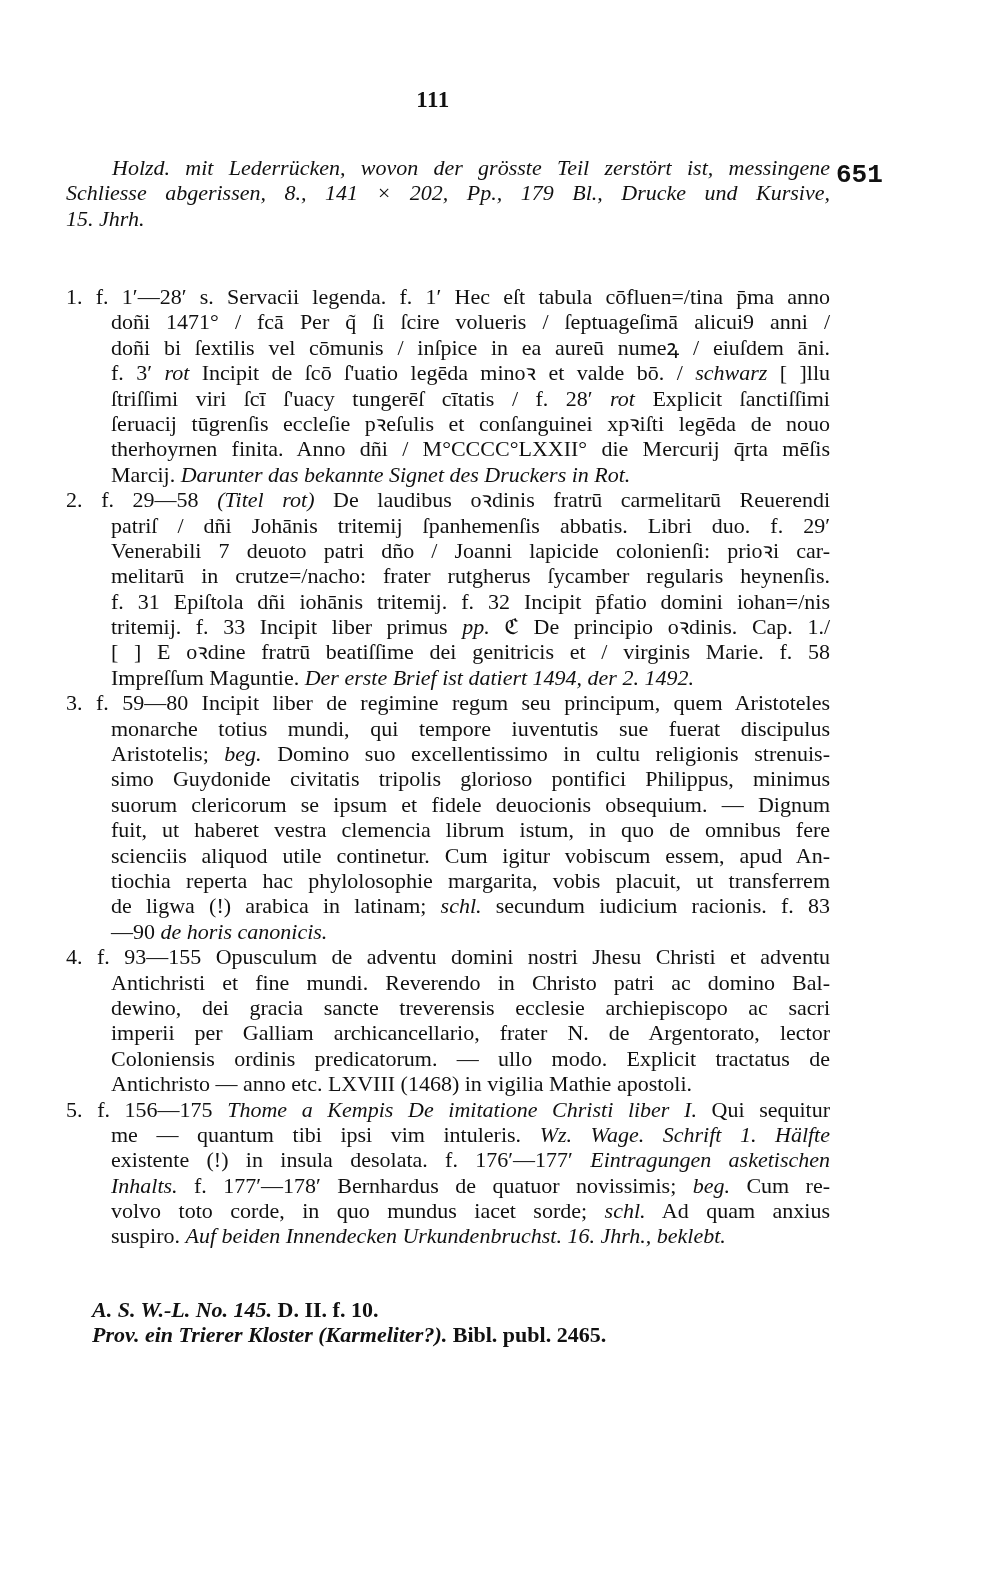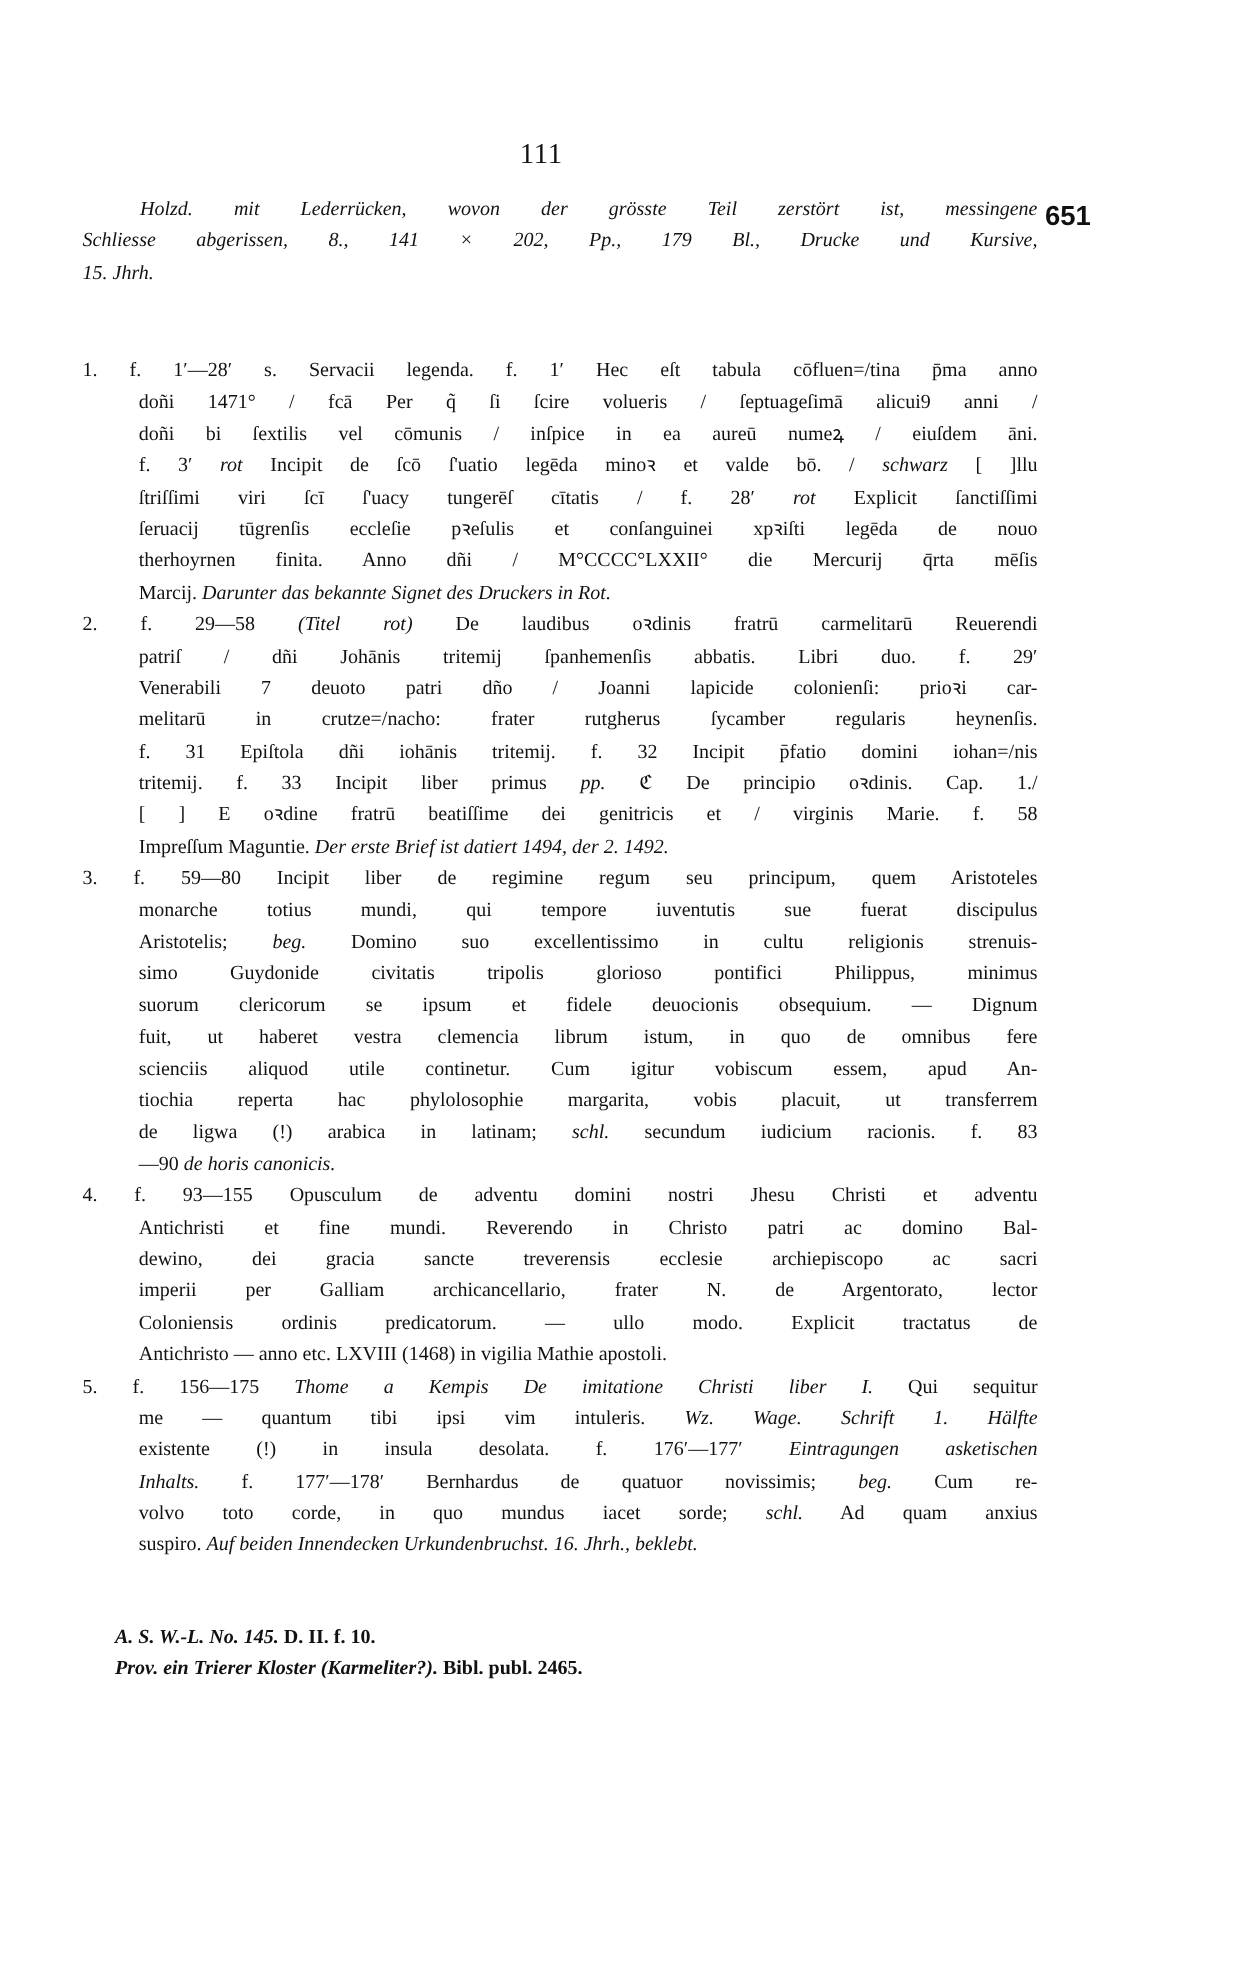--- a/index.html
+++ b/index.html
@@ -2,30 +2,30 @@
 <html><head>
 <meta charset="utf-8">
 <style>
   html, body { margin: 0; padding: 0; background: #ffffff; }
   body {
     width: 1000px; height: 1575px; position: relative; overflow: hidden;
     font-family: "Liberation Serif", "DejaVu Serif", serif;
     color: #111;
   }
   .page-number {
-    position: absolute; top: 110px; left: 0; width: 866px; text-align: center;
-    font-size: 23px; letter-spacing: 0.5px;
+    position: absolute; top: 87px; left: 0; width: 866px; text-align: center;
+    font-size: 23px; letter-spacing: 0.5px; font-weight: bold;
   }
   .margin-number {
     position: absolute; top: 160px; left: 836px;
-    font-size: 22px; font-weight: bold; font-family: Liberation Sans, sans-serif;
+    font-size: 26px; font-weight: bold; font-family: Liberation Mono, monospace;
   }
   .block {
     position: absolute; left: 66px; width: 764px;
-    font-size: 16px; line-height: 25.4px;
+    font-size: 22px; line-height: 25.4px;
   }
   .line {
     display: block; white-space: nowrap; text-align: justify;
     text-align-last: justify; height: 25.4px;
   }
   .line.last { text-align-last: left; }
   .line.ind1 { padding-left: 46px; }
   .line.ind2 { padding-left: 26px; }
   .line.ind3 { padding-left: 45px; }
   .it { font-style: italic; }

